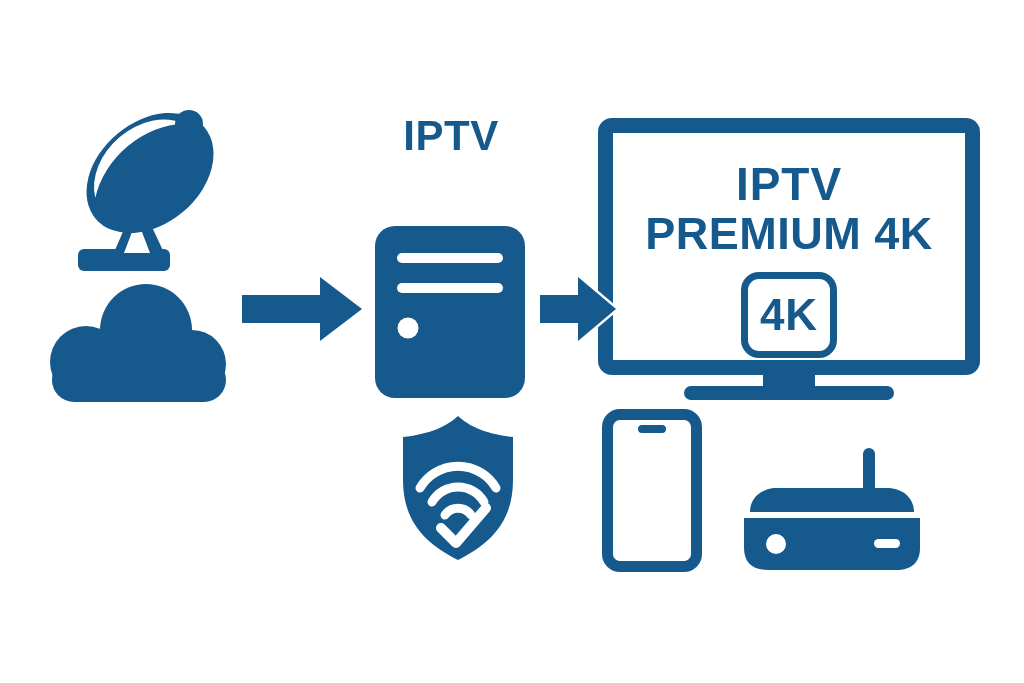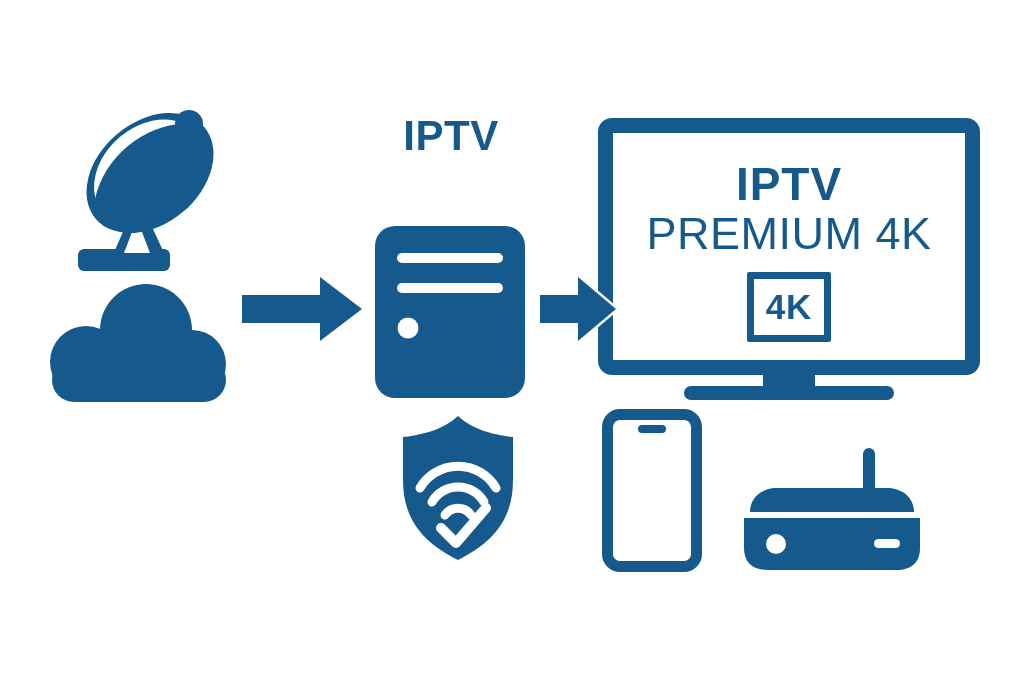--- a/index.html
+++ b/index.html
@@ -23,23 +23,23 @@
 
   
   .server { left:375px; top:226px; width:150px; height:172px; }
 
   
   .tv { left:598px; top:118px; width:382px; height:257px;
     border:15px solid var(--primary); border-radius:14px; background:var(--bg); z-index:2; }
   .tv-screen { width:100%; height:100%; display:flex; flex-direction:column;
     align-items:center; padding-top:26px; }
   .tv-line1 { font-weight:bold; font-size:46px; line-height:50px; letter-spacing:1px; }
-  .tv-line2 { font-weight:normal; font-size:45px; line-height:50px; letter-spacing:0.5px; white-space:nowrap; }
-  .tv-badge { margin-top:13px; border:7px solid var(--primary); border-radius:2px;
-    padding:4px 12px; font-weight:bold; font-size:35px; line-height:48px; letter-spacing:1px; }
+  .tv-line2 { font-weight:bold; font-size:45px; line-height:50px; letter-spacing:0.5px; white-space:nowrap; }
+  .tv-badge { margin-top:13px; border:7px solid var(--primary); border-radius:18px;
+    padding:12px 12px; font-weight:bold; font-size:44px; line-height:48px; letter-spacing:1px; }
   .tv-neck { left:763px; top:373px; width:52px; height:16px; background:var(--primary); }
   .tv-base { left:684px; top:386px; width:210px; height:14px; background:var(--primary); border-radius:7px; }
 
   
   .shield { left:393px; top:412px; width:130px; height:150px; }
 
   
   .phone { left:602px; top:409px; width:100px; height:163px;
     border:11px solid var(--primary); border-radius:18px; background:var(--bg); }
   .phone-speaker { position:absolute; top:5px; left:50%; transform:translateX(-50%);

